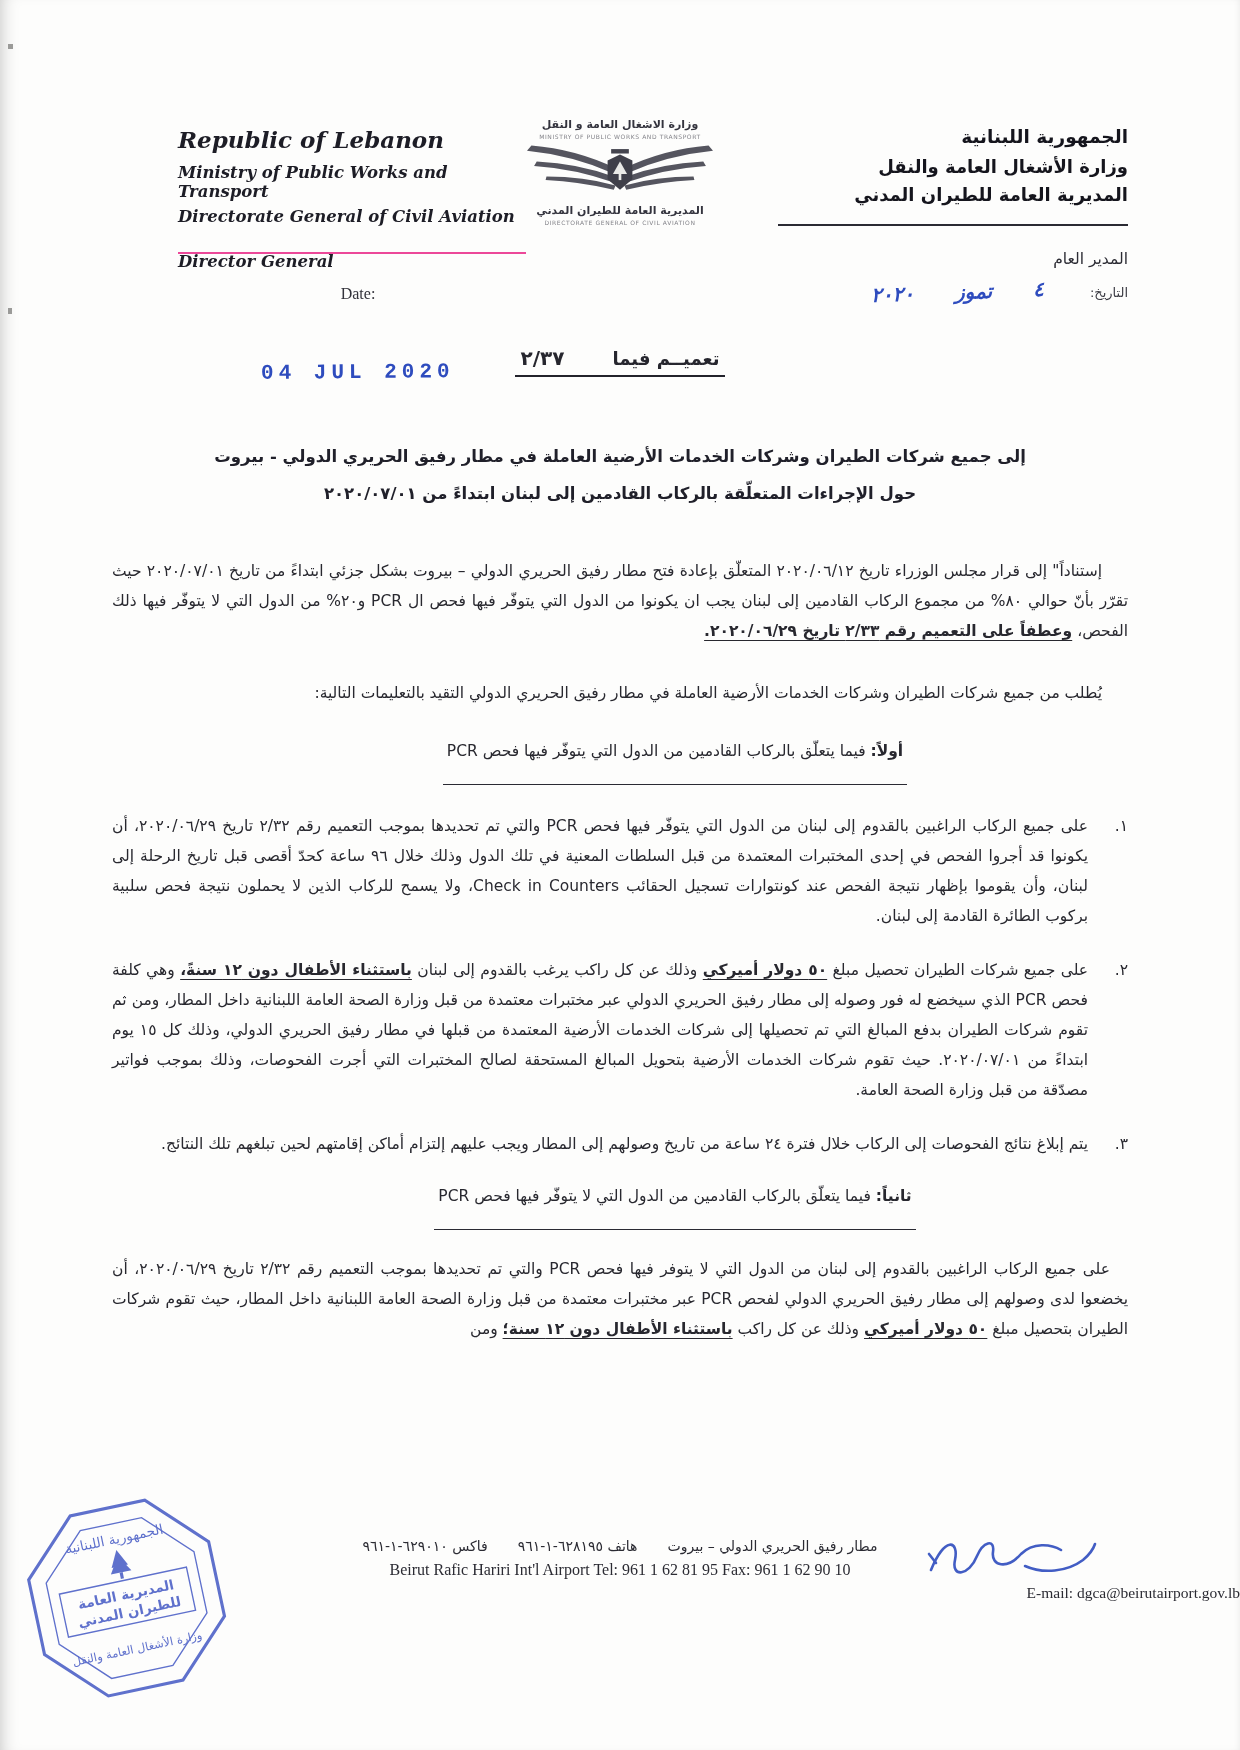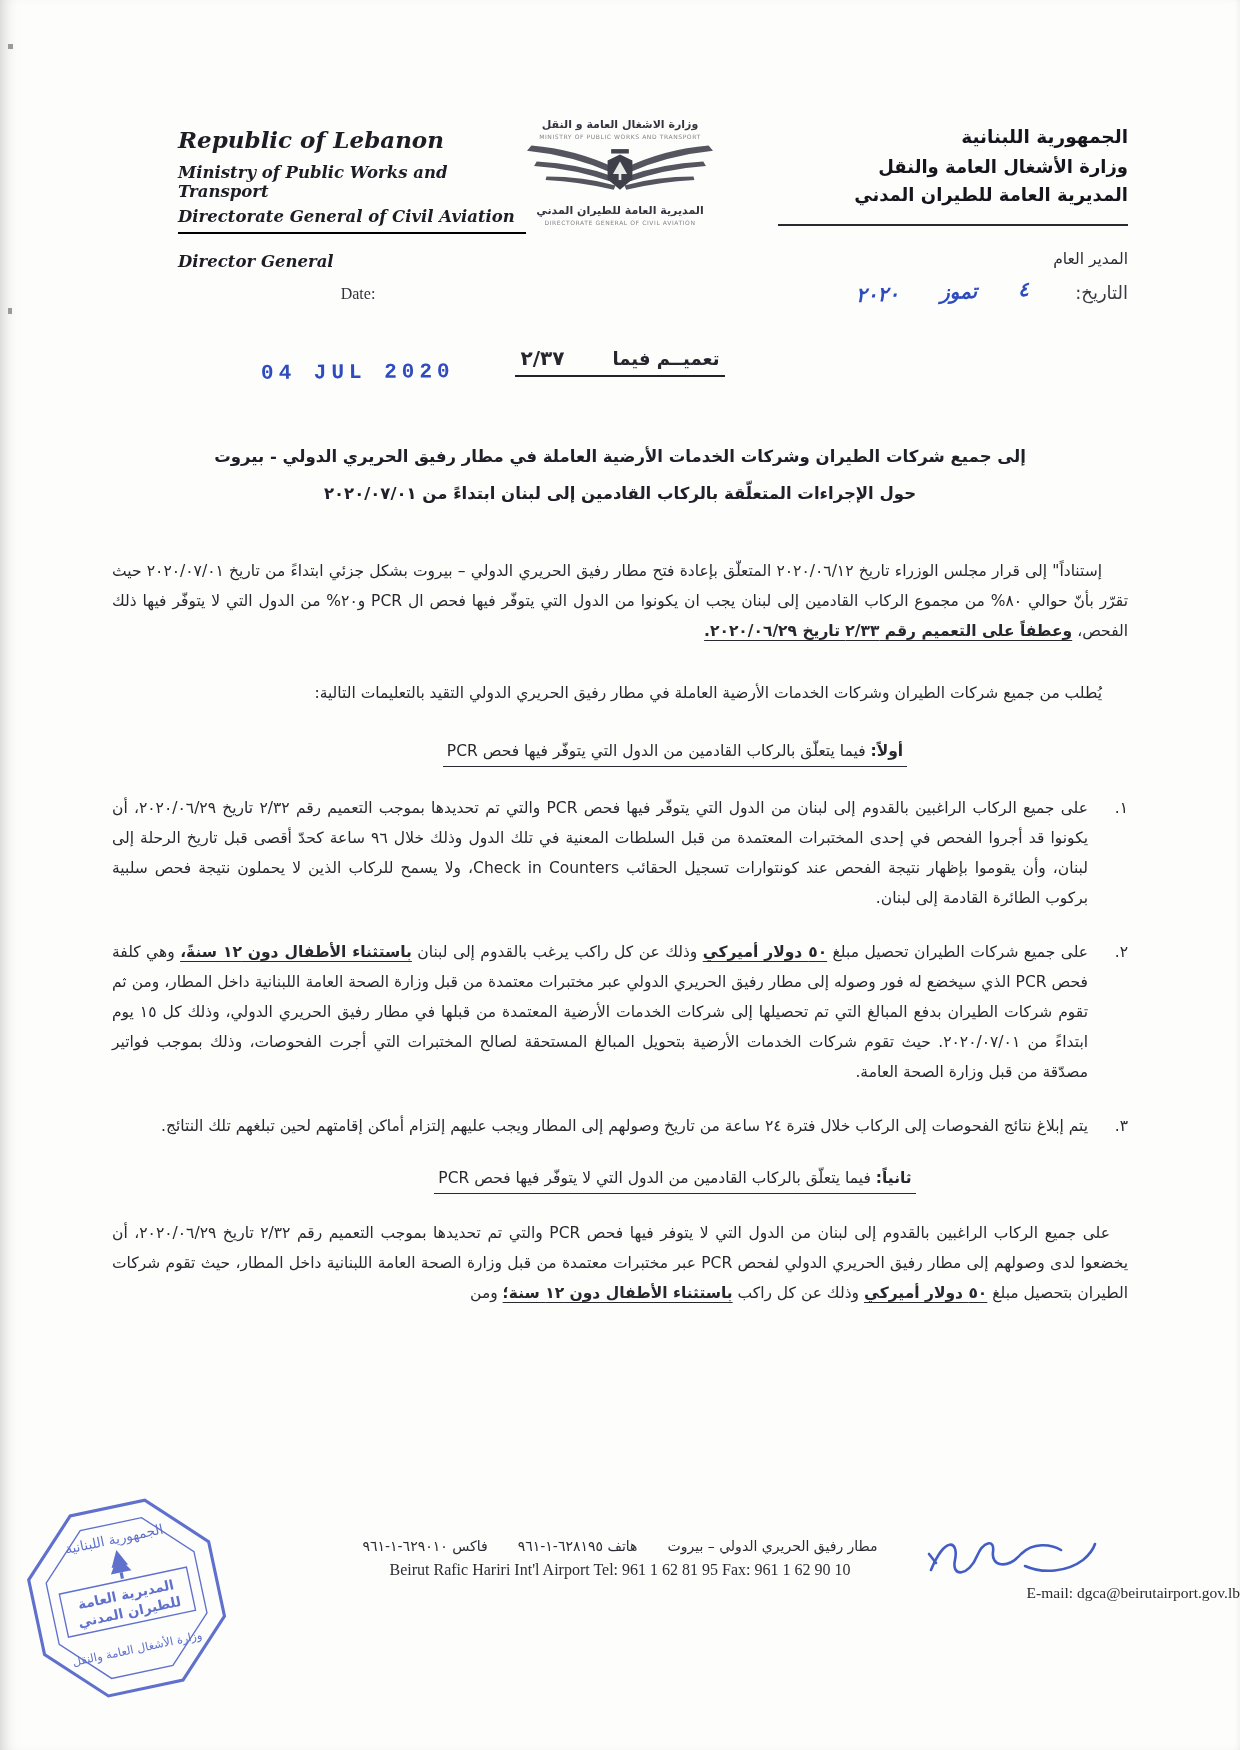--- a/index.html
+++ b/index.html
@@ -6,37 +6,37 @@
   .page{
     position:relative; width:1240px; height:1750px; margin:0 auto;
     background:#fdfdfc; overflow:hidden; color:#26262e;
     font-family:"DejaVu Sans", sans-serif;
     box-shadow:inset 14px 0 18px -14px rgba(0,0,0,.25), inset -6px 0 10px -8px rgba(0,0,0,.12);
   }
   .speck{position:absolute;background:#9a9a98;}
   
   .h-left{position:absolute; left:178px; top:126px; width:348px;
     font-family:"DejaVu Serif", serif; font-style:italic; font-weight:bold; color:#1d1d26;
-    border-bottom:2px solid #000000; padding-bottom:0;}
+    border-bottom:2px solid #ec4899; padding-bottom:20px;}
   .h-left .country{font-size:23px; margin-bottom:10px;}
   .h-left .sub{font-size:16.5px; margin-bottom:6px;}
   .h-left-lower{position:absolute; left:178px; top:252px; width:360px;}
   .dg-en{font-family:"DejaVu Serif", serif; font-style:italic; font-weight:bold; font-size:16.5px; color:#1d1d26;}
   .date-row{display:flex; align-items:center; gap:58px; margin-top:14px;flex-direction:column;}
   .date-label{font-family:"Liberation Serif", serif; font-size:16px; color:#33333b;}
   .date-stamp{font-family:"Liberation Mono", monospace; font-weight:bold; font-size:21px;
     color:#2e4cbe; letter-spacing:5px; transform:rotate(-.5deg); white-space:nowrap;}
   .h-right{position:absolute; right:112px; top:126px; width:350px; direction:rtl; text-align:right;
     border-bottom:2px solid #2a2a33; padding-bottom:12px; color:#15151d;}
   .h-right .country{font-size:18.5px; font-weight:bold; margin-bottom:9px;}
   .h-right .sub{font-size:18px; font-weight:bold; margin-bottom:7px;}
   .h-right-lower{position:absolute; right:112px; top:250px; width:380px; direction:rtl; text-align:right;}
   .dg-ar{font-size:15.5px; color:#2c2c34;}
   .date-row-ar{display:flex; align-items:center; gap:46px; margin-top:12px; direction:rtl;}
-  .date-label-ar{font-size:18px; color:#3a3a42;}
+  .date-label-ar{font-size:13px; color:#3a3a42;}
   .handwritten{font-size:20px; font-weight:bold; font-style:italic; color:#2e4cbe;
     transform:rotate(-2deg); word-spacing:34px; white-space:nowrap;}
   .h-center{position:absolute; left:492px; top:118px; width:256px; text-align:center; color:#3c3c46;}
   .h-center .ar-small{font-size:11px; font-weight:bold; color:#34343e; direction:rtl;}
   .h-center .en-tiny{font-size:6px; letter-spacing:.6px; color:#84848a; margin-top:2px;}
   .emblem-svg{margin:2px auto 0; display:block;}
   
   .circ-no{position:absolute; top:346px; left:0; width:100%; text-align:center;}
   .circ-no-inner{display:inline-flex; direction:rtl; gap:48px; align-items:baseline;
     border-bottom:2px solid #23232b; padding:0 6px 5px;}
@@ -45,21 +45,21 @@
   
   .title{position:absolute; top:438px; left:0; width:100%; text-align:center; direction:rtl;
     font-weight:bold; font-size:16.5px; line-height:37px; color:#20202a;}
   
   .body{position:absolute; top:556px; left:112px; width:1016px; direction:rtl;
     font-size:15.5px; line-height:30px; text-align:justify; color:#28282f;}
   .p1{margin:0; text-indent:26px;}
   .p2{margin:32px 0 0; text-indent:26px;}
   .bu{font-weight:bold; text-decoration:underline; text-underline-offset:4px;}
   .sec-head{margin-top:28px; text-align:center; position:relative; right:-55px; font-size:15.5px;}
-  .sec-head .inner{display:inline-block; border-bottom:1.5px solid #2a2a33; padding:0 4px 0;}
+  .sec-head .inner{display:inline-block; border-bottom:1.5px solid #2a2a33; padding:0 4px 18px;}
   .sec-head .lbl{font-weight:bold;}
   .ilist{margin-top:26px;}
   .item{display:flex; direction:rtl; gap:10px; margin-top:24px;}
   .item:first-child{margin-top:0;}
   .item .num{flex:0 0 30px; text-align:right;}
   .item .txt{flex:1;}
   .sec2-head{margin-top:22px;}
   .p-last{margin:24px 0 0; text-indent:18px;}
   
   .stamp{position:absolute; left:22px; top:1488px; transform:rotate(-12deg); opacity:.88;}

